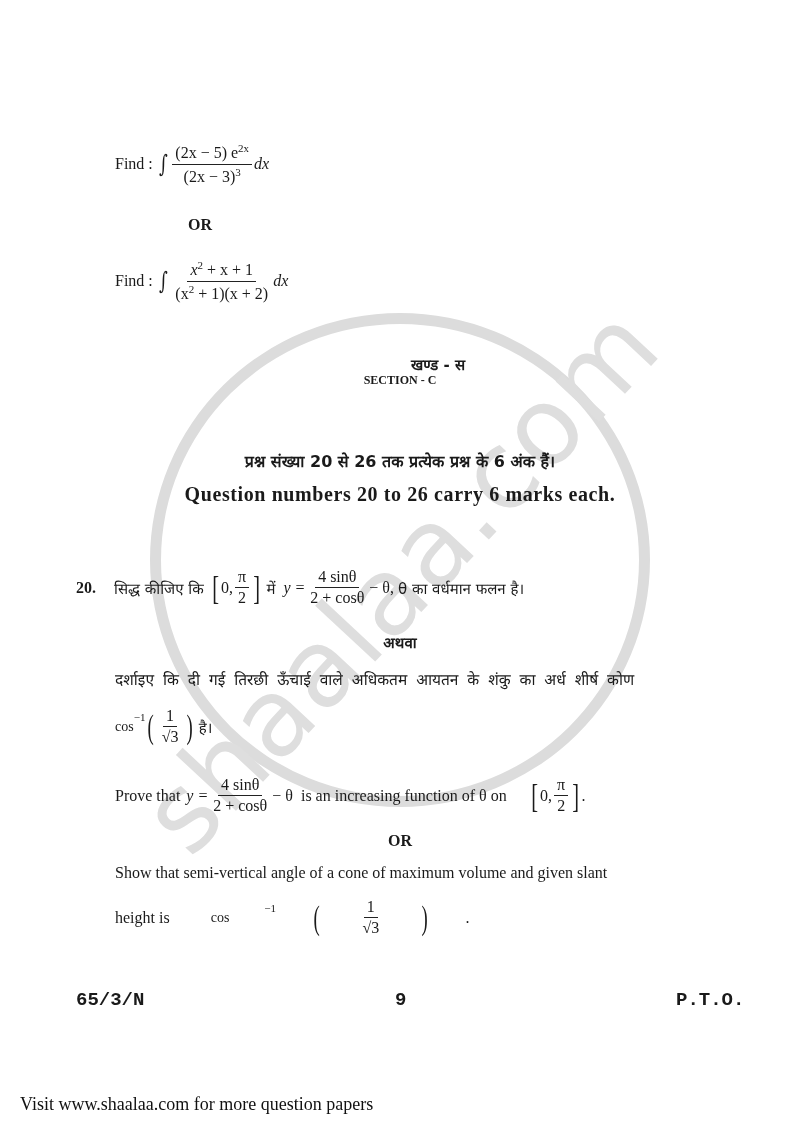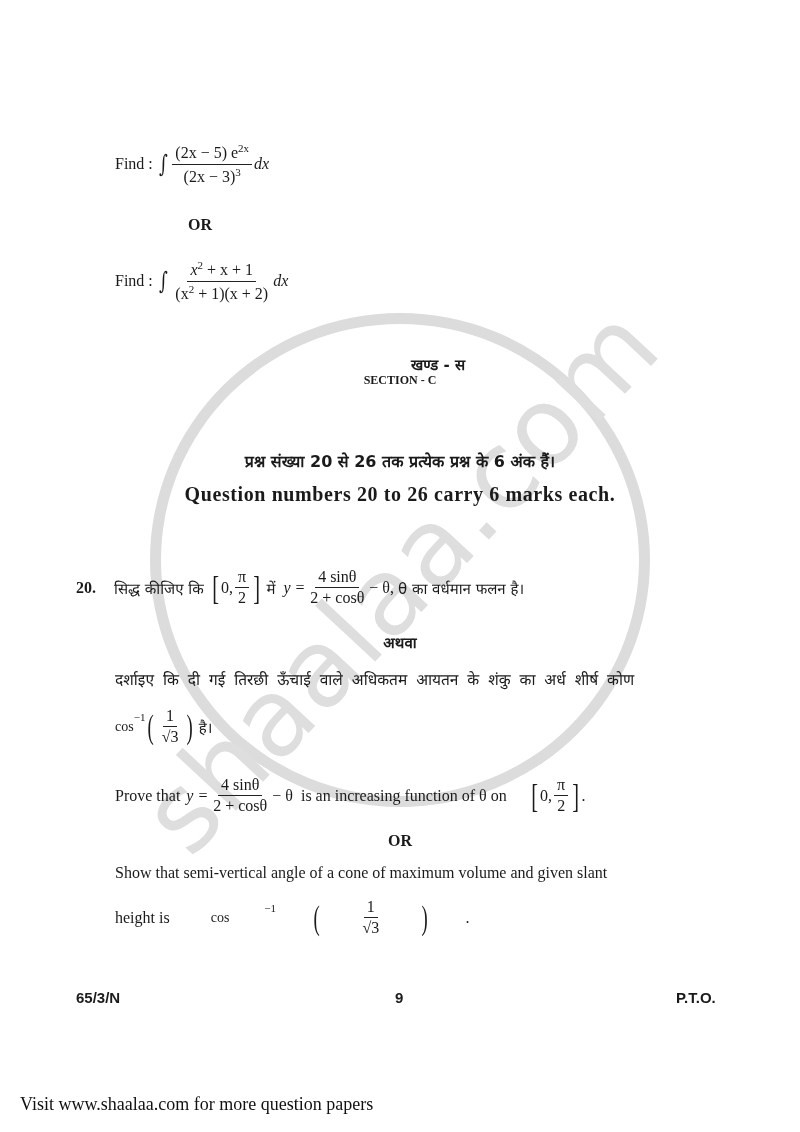--- a/index.html
+++ b/index.html
@@ -36,21 +36,21 @@
   .frac .num { padding: 0 3px 1px; border-bottom: 1px solid #222; line-height: 1.15; }
   .frac .den { padding: 1px 3px 0; line-height: 1.15; }
   .integral { font-size: 24px; font-family: "DejaVu Serif", serif; margin: 0 1px 0 4px; transform: scaleX(0.7); display: inline-block; }
   sup { font-size: 11px; }
   .bracket { font-size: 34px; font-weight: 200; line-height: 1; display: inline-block; transform: scaleX(0.6); }
   .paren { font-size: 34px; font-weight: 200; line-height: 1; display: inline-block; transform: scaleX(0.55); }
 
   .hindi { font-family: "DejaVu Sans", "Liberation Sans", sans-serif; font-size: 15px; }
   .center { left: 0; width: 800px; text-align: center; }
 
-  .footer { font-family: Liberation Sans, sans-serif; font-weight: bold; font-size: 15px; }
+  .footer { font-family: Liberation Mono, monospace; font-weight: bold; font-size: 19px; }
   .visit { font-family: Liberation Serif, serif; font-size: 18px; color: #111; }
 </style>
 </head>
 <body>
 
 <div class="page">
 
   <div class="wm-circle"></div>
   <div class="wm-text">shaalaa.com</div>
 

